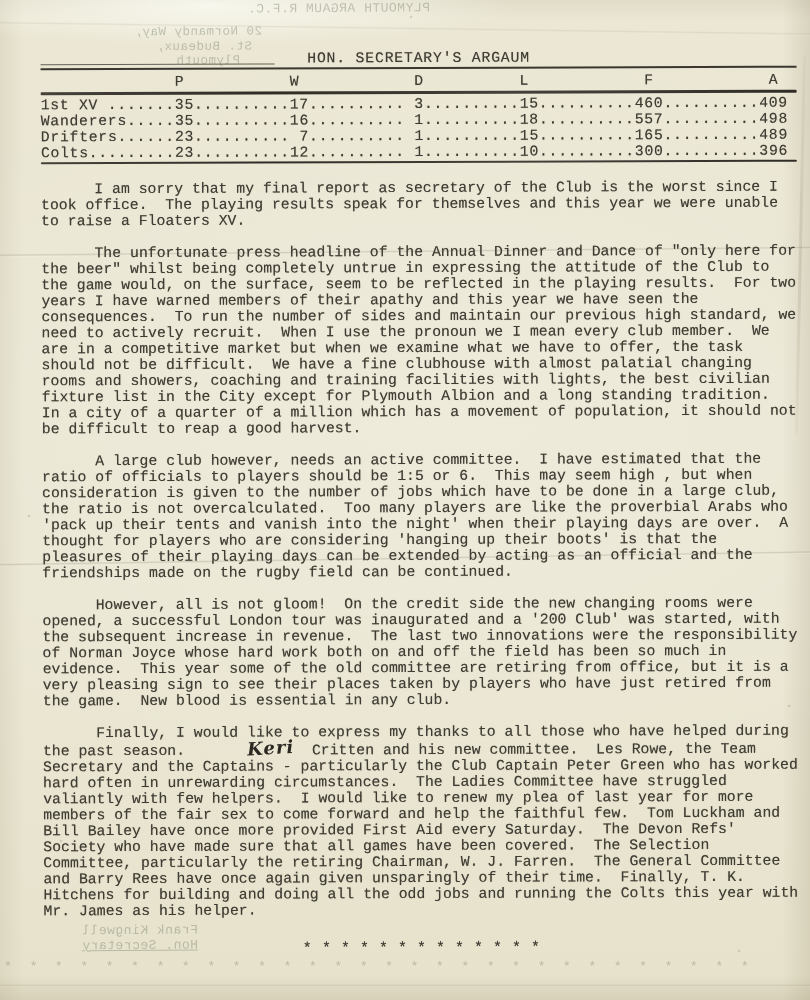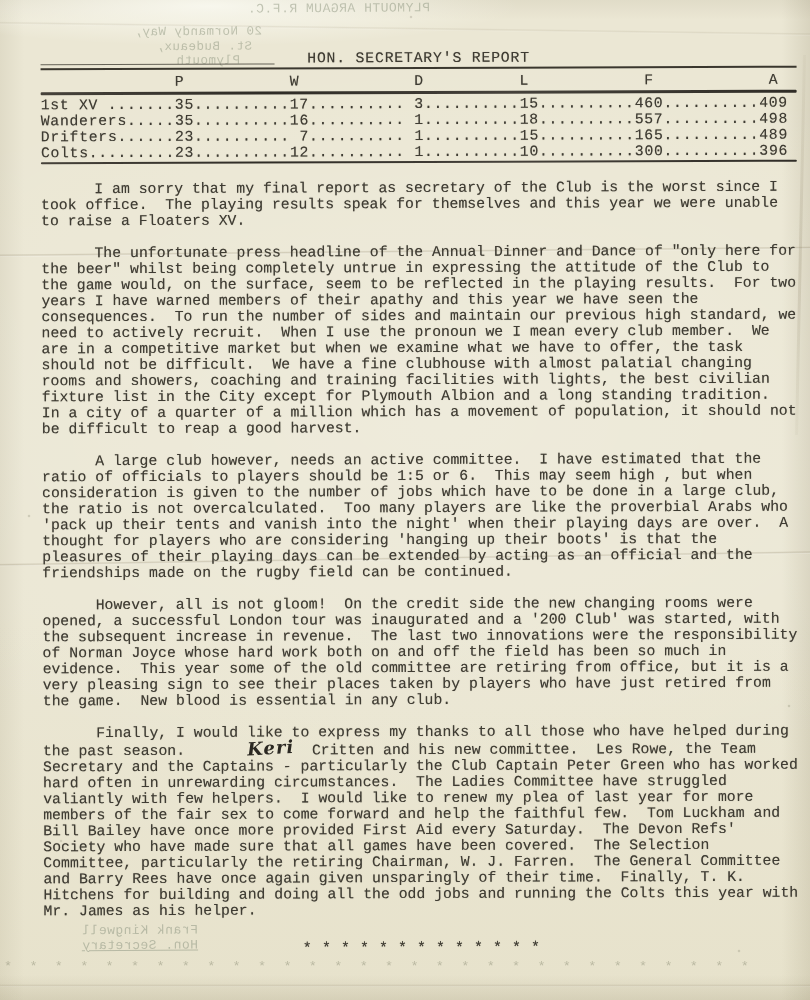--- a/index.html
+++ b/index.html
@@ -94,21 +94,21 @@
 
   <div class="crease-h crease-top"></div>
   <div class="crease-h crease-a"></div>
   <div class="crease-h crease-b"></div>
   <div class="crease-h crease-bottom"></div>
   <div class="crease-v"></div>
 
   <div class="content">
 
     <div class="table-top">
-      <span class="title">HON. SECRETARY'S REPORT</span>
+      <span class="title">HON. SECRETARY'S ARGAUM</span>
     </div>
 
     <div class="thead">              P           W            D          L            F            A</div>
     <div class="rule"></div>
 
     <div class="trows">
       <div class="trow">1st XV .......35..........17.......... 3..........15..........460..........409</div>
       <div class="trow">Wanderers.....35..........16.......... 1..........18..........557..........498</div>
       <div class="trow">Drifters......23.......... 7.......... 1..........15..........165..........489</div>
       <div class="trow">Colts.........23..........12.......... 1..........10..........300..........396</div>

